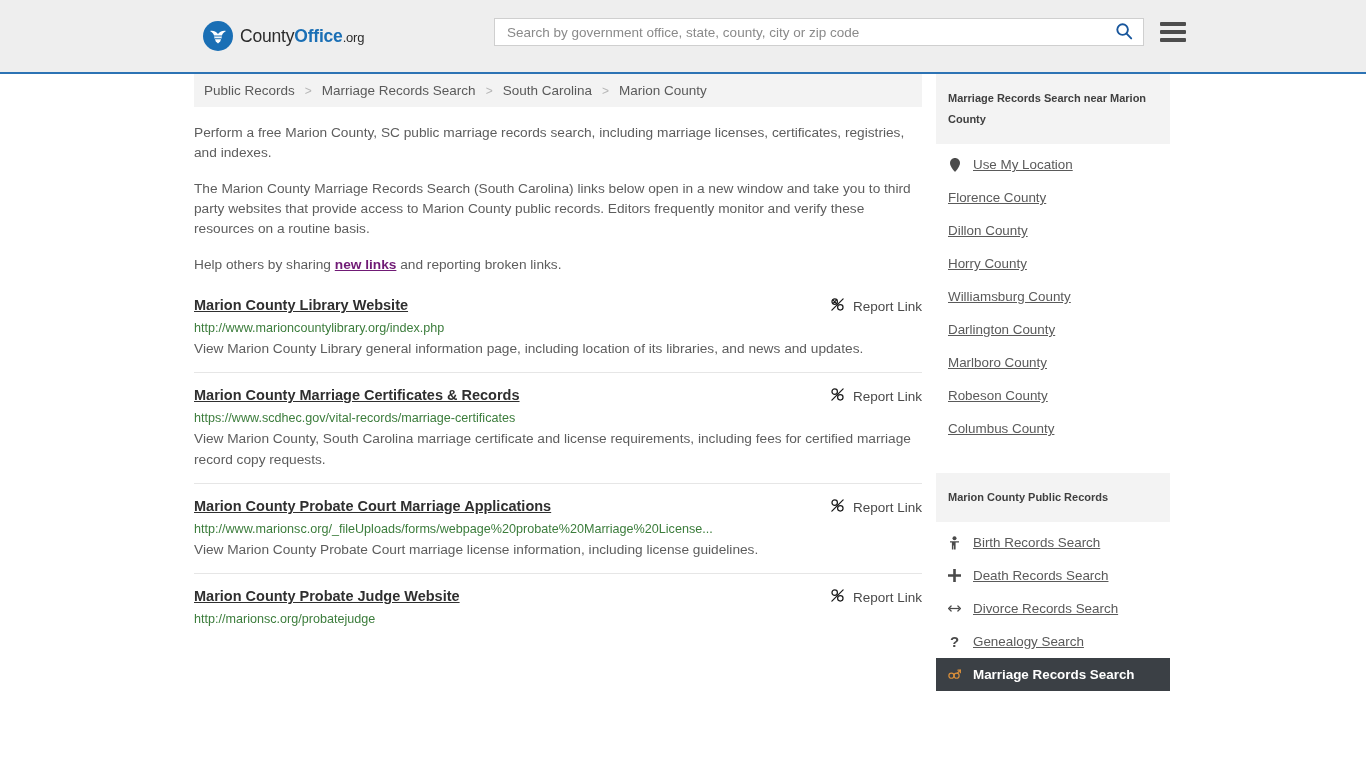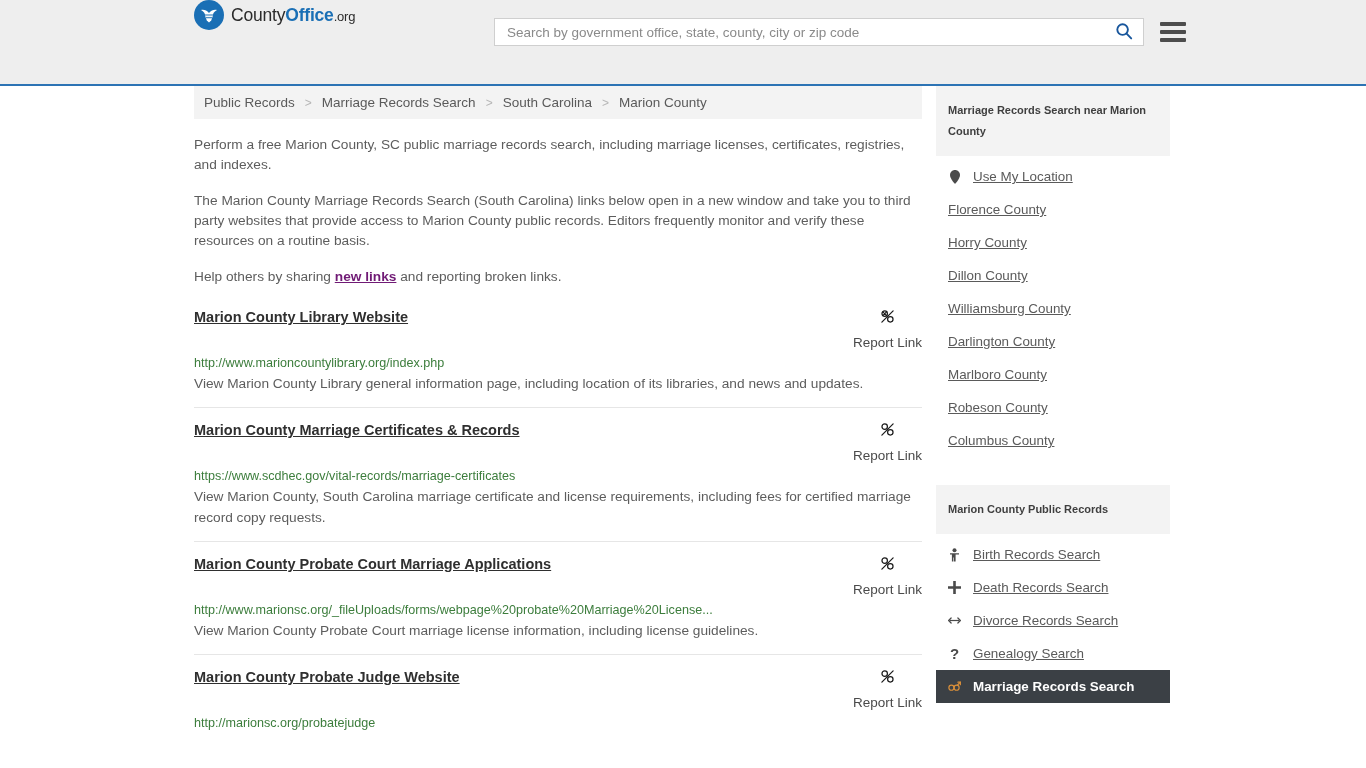--- a/index.html
+++ b/index.html
@@ -8,26 +8,27 @@
     padding: 0;
     width: 1366px;
     height: 768px;
     overflow: hidden;
     background: #ffffff;
     font-family: "Liberation Sans", sans-serif;
   }
 
   
   .site-header {
-    height: 86px;
+    height: 74px;
     background: #eeeeee;
     border-bottom: 2px solid #2c73b4;
     display: flex;
-    align-items: flex-start;
+    align-items: center;
     position: relative;
+    padding-left: 9px;
   }
   .logo-wrap {
     display: flex;
     align-items: center;
     margin-left: 194px;
     gap: 7px;
     cursor: pointer;
   }
   .logo-mark {
     width: 30px; height: 30px;
@@ -159,21 +160,20 @@
   }
   .report-link {
     display: flex;
     align-items: center;
     gap: 8px;
     font-size: 13.5px;
     color: #4a4a4a;
     cursor: pointer;
     white-space: nowrap;
     padding-left: 18px;
-    flex-direction: column;
   }
   .result-url {
     font-size: 12.6px;
     color: #3c7d3c;
     margin-top: 6px;
     word-break: break-all;
     cursor: pointer;
   }
   .result-desc {
     font-size: 13.7px;
@@ -377,24 +377,24 @@
             <svg width="10" height="14" viewBox="0 0 10 14" aria-hidden="true">
               <path d="M5 0 C2.24 0 0 2.24 0 5 C0 8.75 5 14 5 14 C5 14 10 8.75 10 5 C10 2.24 7.76 0 5 0 Z" fill="#4a4a4a"></path>
             </svg>
           </span>
           <a>Use My Location</a>
         </li>
         <li class="side-item">
           <a>Florence County</a>
         </li>
         <li class="side-item">
+          <a>Dillon County</a>
+        </li>
+        <li class="side-item">
           <a>Horry County</a>
-        </li>
-        <li class="side-item">
-          <a>Dillon County</a>
         </li>
         <li class="side-item">
           <a>Williamsburg County</a>
         </li>
         <li class="side-item">
           <a>Darlington County</a>
         </li>
         <li class="side-item">
           <a>Marlboro County</a>
         </li>

